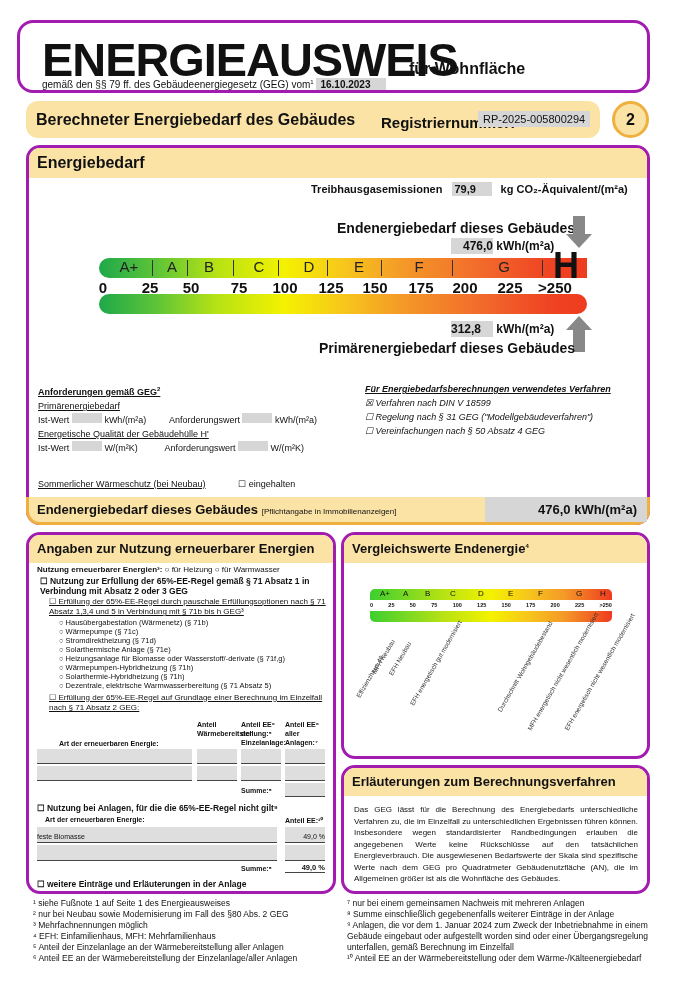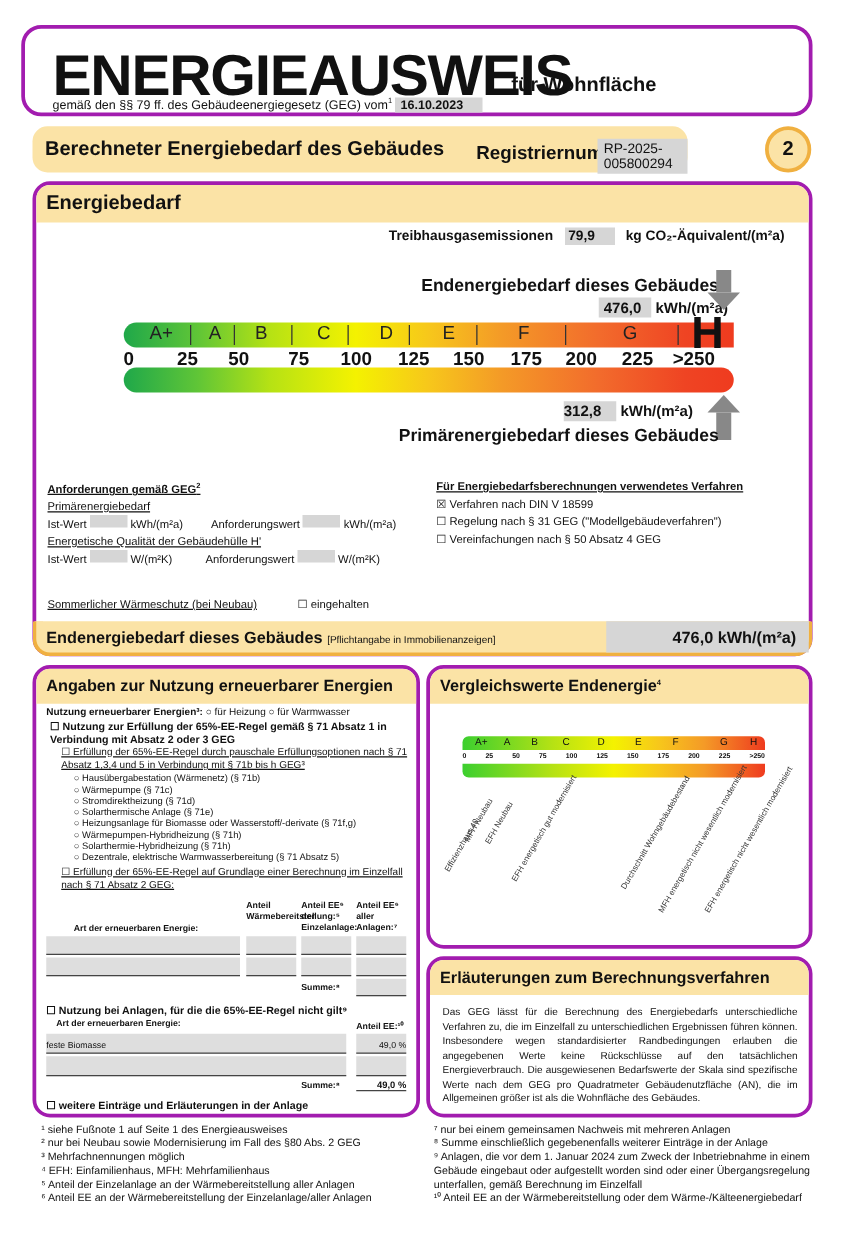--- a/index.html
+++ b/index.html
@@ -13,21 +13,21 @@
   sup { font-size: 6px; vertical-align: super; }
 
   
   #title-box { left: 17px; top: 20px; width: 633px; height: 73px; border-radius: 16px; }
   #title-main { left: 22px; top: 10px; font-size: 46px; font-weight: bold; letter-spacing: -1px; transform: scaleX(1.02); transform-origin: left; }
   #title-sub { left: 389px; top: 37px; font-size: 16px; font-weight: bold; }
   #title-law { left: 22px; top: 55px; font-size: 10px; }
   #title-law .gray { padding: 1px 4px; width: 70px; font-weight: bold; }
 
   
-  #page-bar { left: 26px; top: 101px; width: 524px; height: 37px; background: #fbe3a6; border-radius: 12px; }
+  #page-bar { left: 26px; top: 101px; width: 574px; height: 37px; background: #fbe3a6; border-radius: 12px; }
   #page-bar-title { left: 10px; top: 10px; font-size: 16px; font-weight: bold; }
   #reg-label { left: 355px; top: 13px; font-size: 15px; font-weight: bold; }
   #reg-value { left: 452px; top: 10px; font-size: 11px; padding: 2px 5px; }
   #page-num { left: 612px; top: 101px; width: 37px; height: 37px; border: 3px solid #f0b040; border-radius: 50%; background: #fbe3a6; font-weight: bold; font-size: 16px; text-align: center; line-height: 31px; }
 
   
   #eb-box { left: 26px; top: 145px; width: 624px; height: 380px; }
   #eb-hdr { left: 0; top: 0; width: 100%; height: 30px; padding: 6px 8px; font-size: 16px; }
   .row-text { font-size: 11px; }
 
@@ -76,21 +76,21 @@
   <div class="abs hdr" id="eb-hdr">Energiebedarf</div>
 
   <div class="abs row-text b" style="left:282px; top:34px;">
     <span>Treibhausgasemissionen</span>
     <span class="gray" style="width:40px; padding:1px 3px; margin:0 6px;">79,9</span>
     <span>kg CO₂-Äquivalent/(m²a)</span>
   </div>
 
   <div class="abs b" style="left:308px; top:72px; font-size:14px;">Endenergiebedarf dieses Gebäudes</div>
   <div class="abs b" style="left:422px; top:90px; font-size:12px;">
-    <span class="gray" style="padding:1px 4px; width:42px;margin-left:28px;">476,0</span>
+    <span class="gray" style="padding:1px 12px; width:42px;">476,0</span>
     <span>kWh/(m²a)</span>
   </div>
 
   <div class="abs" style="left:537px; top:68px;">
     <div style="width:12px; height:18px; background:#888; margin-left:7px;"></div>
     <div class="arrow-down"></div>
   </div>
 
   <div class="abs" id="scale-top">
     <span class="grade" style="left:15px; width:30px;">A+</span>
@@ -155,21 +155,21 @@
       <span style="margin-left:24px;">Anforderungswert</span>
       <span class="gray" style="width:30px; height:10px;"></span>
       <span>W/(m²K)</span>
     </div>
     <div style="margin-top:22px;">
       <span class="u">Sommerlicher Wärmeschutz (bei Neubau)</span>
       <span style="margin-left:30px;">☐ <span>eingehalten</span></span>
     </div>
   </div>
 
-  <div class="abs small" style="left:320px; top:234px; width:290px;">
+  <div class="abs small" style="left:336px; top:234px; width:290px;font-style:italic;">
     <div class="u b">Für Energiebedarfsberechnungen verwendetes Verfahren</div>
     <div><span>☒</span> <span>Verfahren nach DIN V 18599</span></div>
     <div><span>☐</span> <span>Regelung nach § 31 GEG ("Modellgebäudeverfahren")</span></div>
     <div><span>☐</span> <span>Vereinfachungen nach § 50 Absatz 4 GEG</span></div>
   </div>
 </div>
 
 <div class="abs hdr" id="end-strip" style="border:3px solid #f0b040; border-top:none; border-radius:0 0 14px 14px;">
   <div class="abs" style="left:8px; top:5px; font-size:13px;">
     <span>Endenergiebedarf dieses Gebäudes</span>

